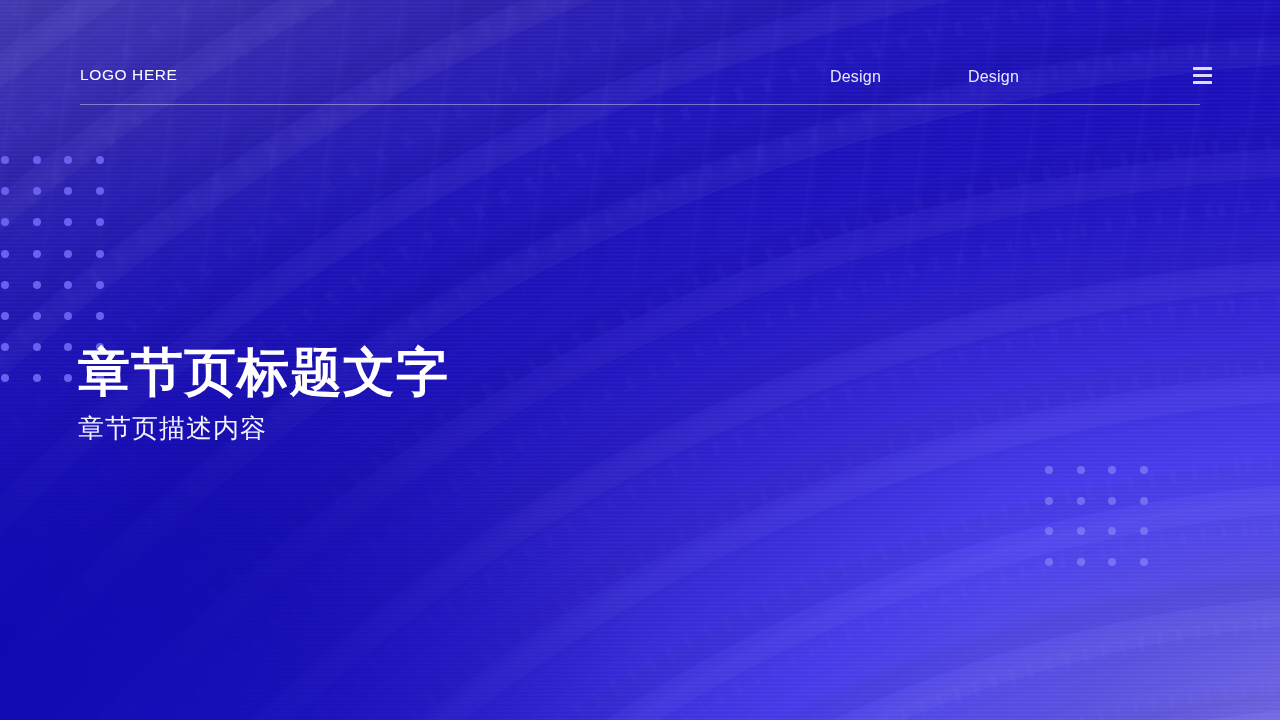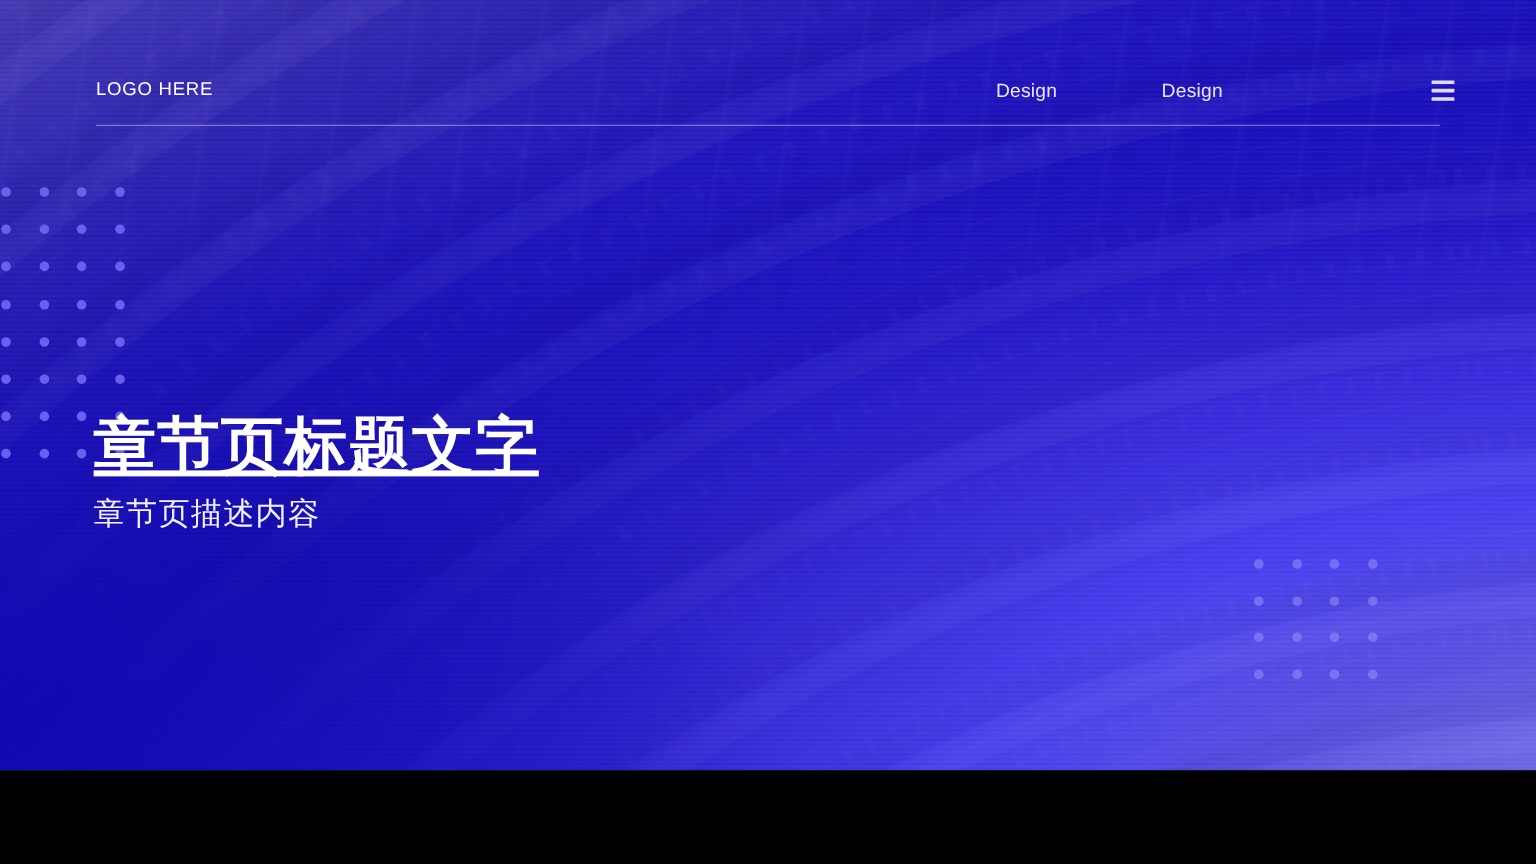--- a/index.html
+++ b/index.html
@@ -3,21 +3,21 @@
 <meta charset="utf-8">
 <style>
   html, body {
     margin: 0;
     padding: 0;
     background: #000;
   }
   #slide {
     position: relative;
     width: 1280px;
-    height: 642px;
+    height: 720px;
     overflow: hidden;
     font-family: "Liberation Sans", "DejaVu Sans", sans-serif;
     background: #14532d;
   }
 
   
   .bg-base {
     position: absolute;
     inset: 0;
     background:
@@ -222,21 +222,20 @@
     top: 344px;
   }
   #section-title {
     font-size: 52px;
     font-weight: bold;
     color: #ffffff;
     letter-spacing: 1px;
     line-height: 1.08;
     margin: 0;
     white-space: nowrap;
-    text-decoration: underline;
   }
   #section-subtitle {
     margin: 14px 0 0 0;
     font-size: 26px;
     font-weight: normal;
     color: #f2f1fe;
     letter-spacing: 1px;
     line-height: 1.1;
     white-space: nowrap;
   }

